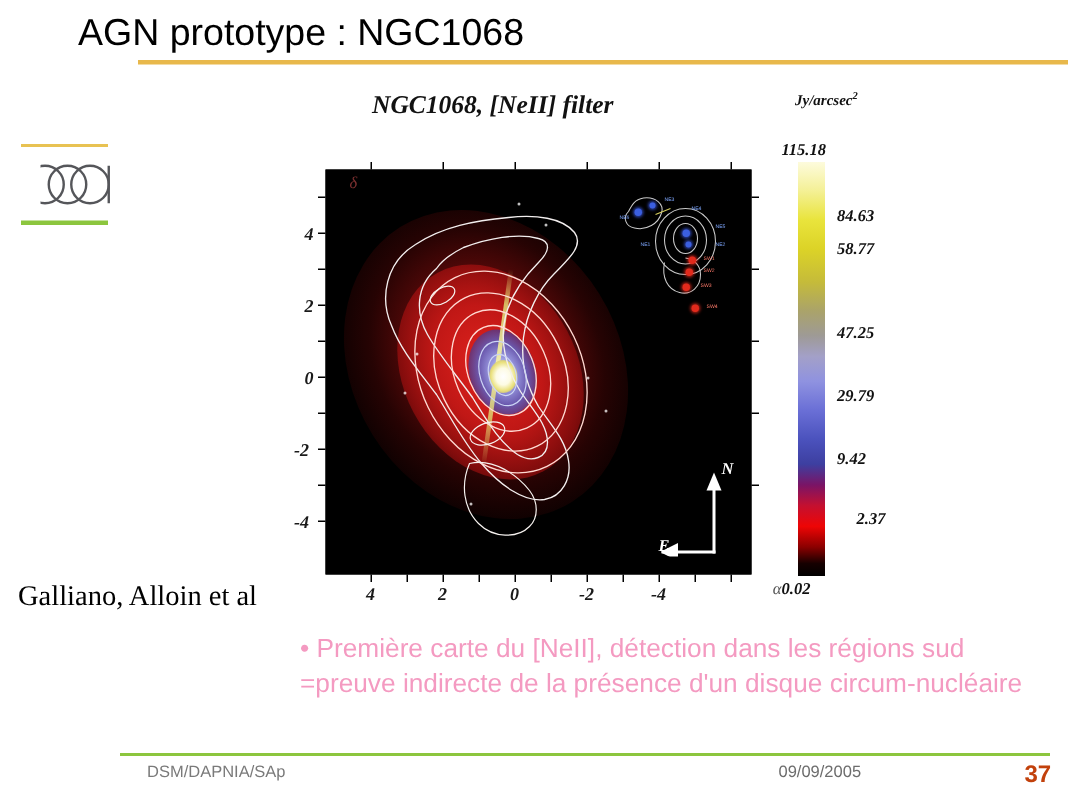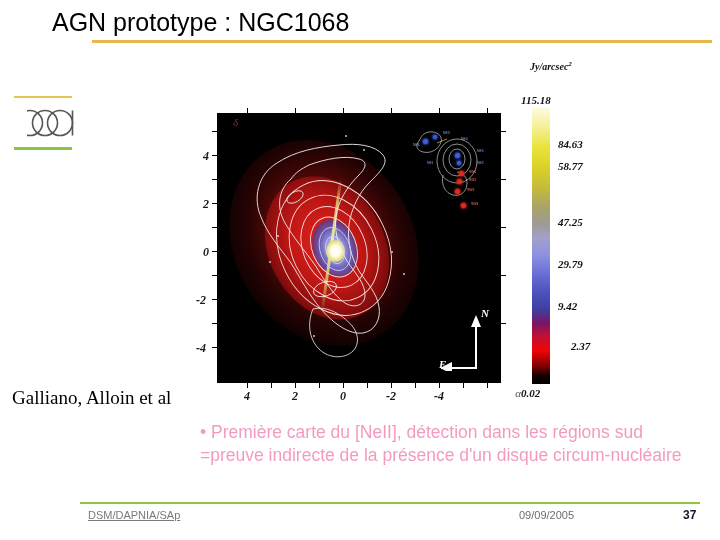--- a/index.html
+++ b/index.html
@@ -318,32 +318,32 @@
 
   
   #footer-rule {
     position: absolute;
     left: 80px; top: 502px;
     width: 620px; height: 2px;
     background: #8cc63e;
   }
   #footer-left {
     position: absolute;
-    left: 88px; top: 509px;
-    font-size: 11px; color: #7a7a7a; text-decoration: underline;
+    left: 98px; top: 509px;
+    font-size: 11px; color: #7a7a7a;
   }
   #footer-date {
     position: absolute;
     left: 519px; top: 509px;
     font-size: 11px; color: #6d6d6d;
   }
   #footer-page {
     position: absolute;
     left: 683px; top: 508px;
-    font-size: 12px; color: #0f172a;
+    font-size: 16px; color: #c2410c;
     font-weight: bold;
   }
 </style>
 </head>
 <body>
 
 <div id="slide-title">AGN prototype : NGC1068</div>
 <div id="title-rule"></div>
 
 <div id="cea-logo">
@@ -356,20 +356,21 @@
       <line x1="58.5" y1="6.5" x2="58.5" y2="31.5" stroke="#55565a" stroke-width="1.6"></line>
       <rect x="0" y="0" width="13" height="36" fill="#ffffff"></rect>
       <rect x="0" y="0" width="70" height="5" fill="#ffffff"></rect>
     </svg>
   </div>
   <div id="cea-rule-bottom"></div>
 </div>
 
 <div id="figure">
 
+  <div id="figure-title">NGC1068, [NeII] filter</div>
 
   <div id="colorbar-unit">
     <span>Jy/arcsec</span><sup>2</sup>
   </div>
 
   <div class="cb-label-end" style="top:42px;">115.18</div>
 
   <div id="colorbar"></div>
 
   <div class="cb-label" style="top:86px;">84.63</div>

